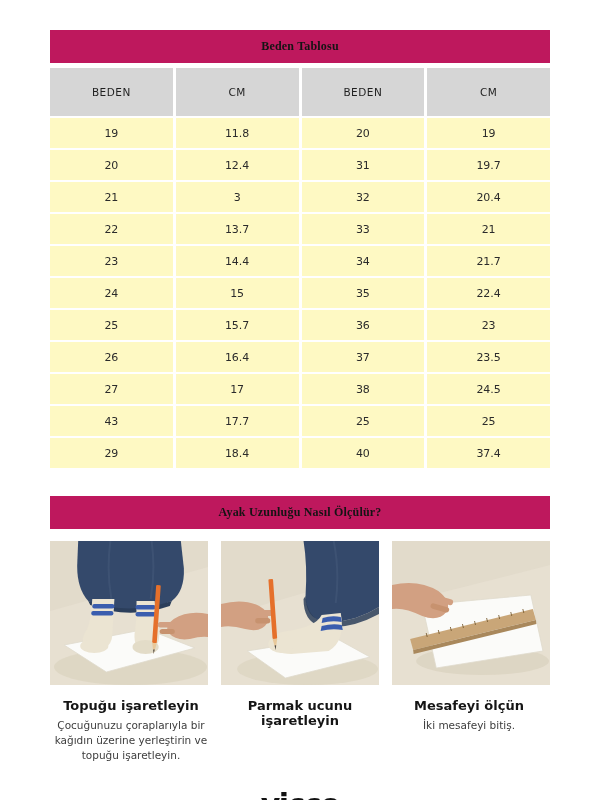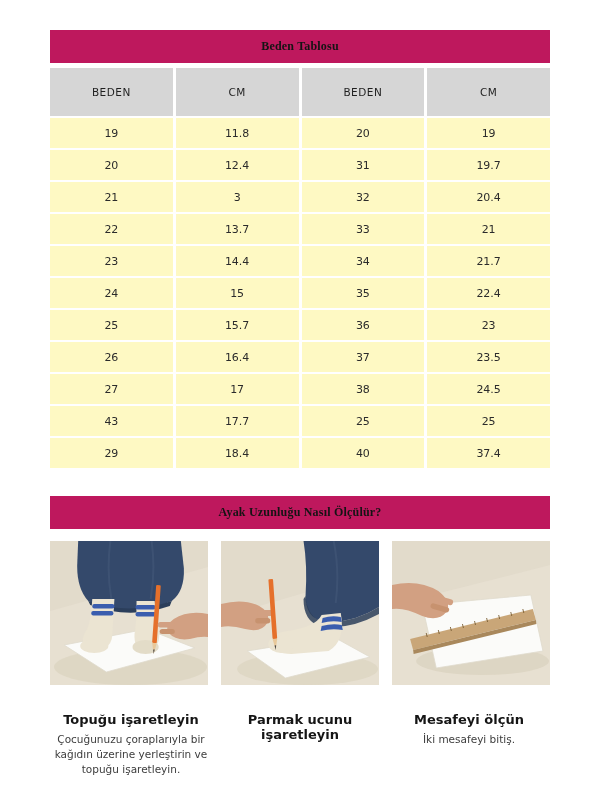--- a/index.html
+++ b/index.html
@@ -21,21 +21,21 @@
     height:30px; background:#fef9c3; display:flex; align-items:center; justify-content:center;
     font-size:11px; color:#2b2b2b;
   }
 
   .measure-title { margin-top:28px; }
 
   .photos { margin-top:12px; display:flex; gap:13px; }
   .photo { flex:1; height:144px; overflow:hidden; }
   .photo svg { width:100%; height:100%; display:block; }
 
-  .captions { margin-top:27px; display:flex; gap:7px; }
+  .captions { margin-top:13px; display:flex; gap:7px; }
   .caption { flex:1; text-align:center; }
   .caption .step-title { font-size:13px; font-weight:bold; color:#151515; margin-bottom:5px; }
   .caption .step-desc { font-size:10.5px; line-height:1.42; color:#3d3d3d; }
 
   .brand { margin-top:27px; text-align:center; }
   .brand .logo-text {
     font-size:30px; font-weight:bold; color:#121212; letter-spacing:-1.5px;
     line-height:1; text-transform:lowercase; display:inline-block;
   }
 </style>

